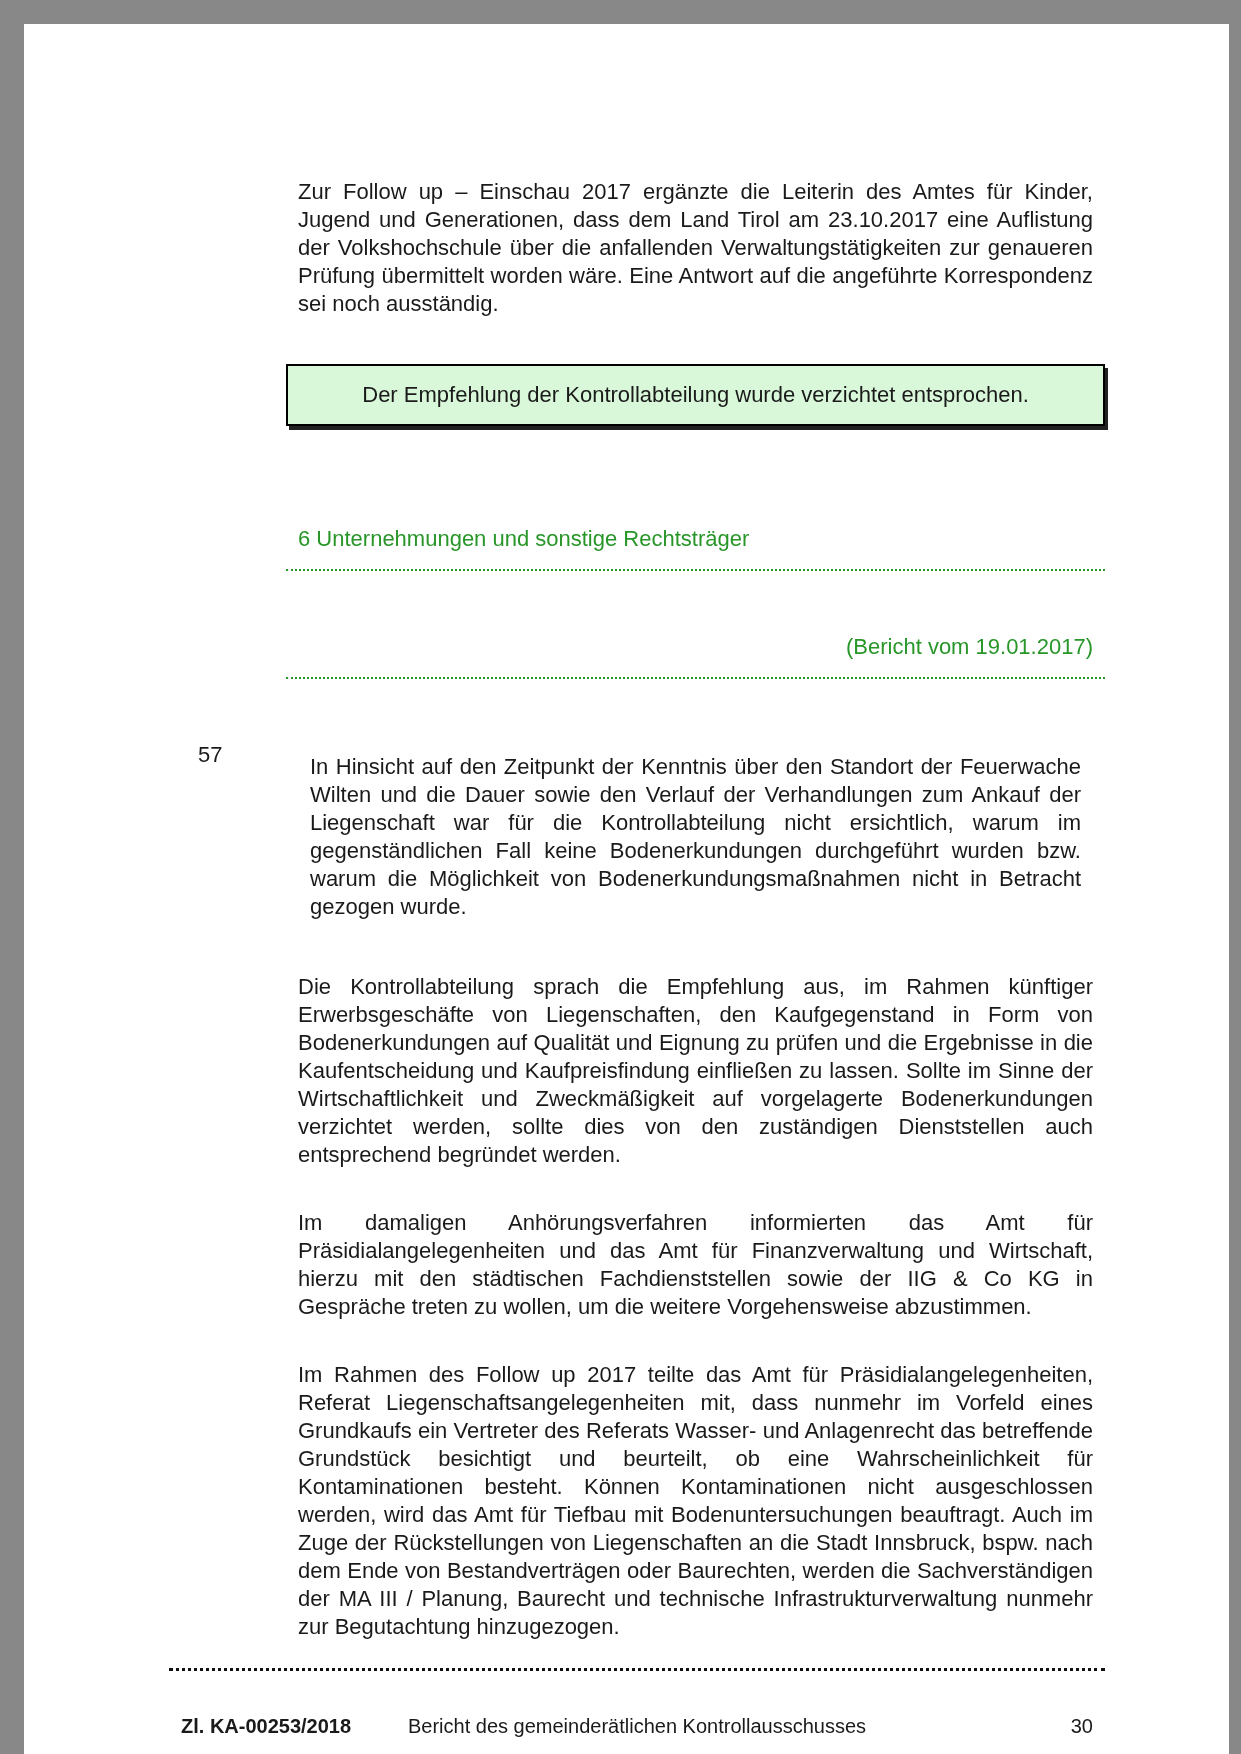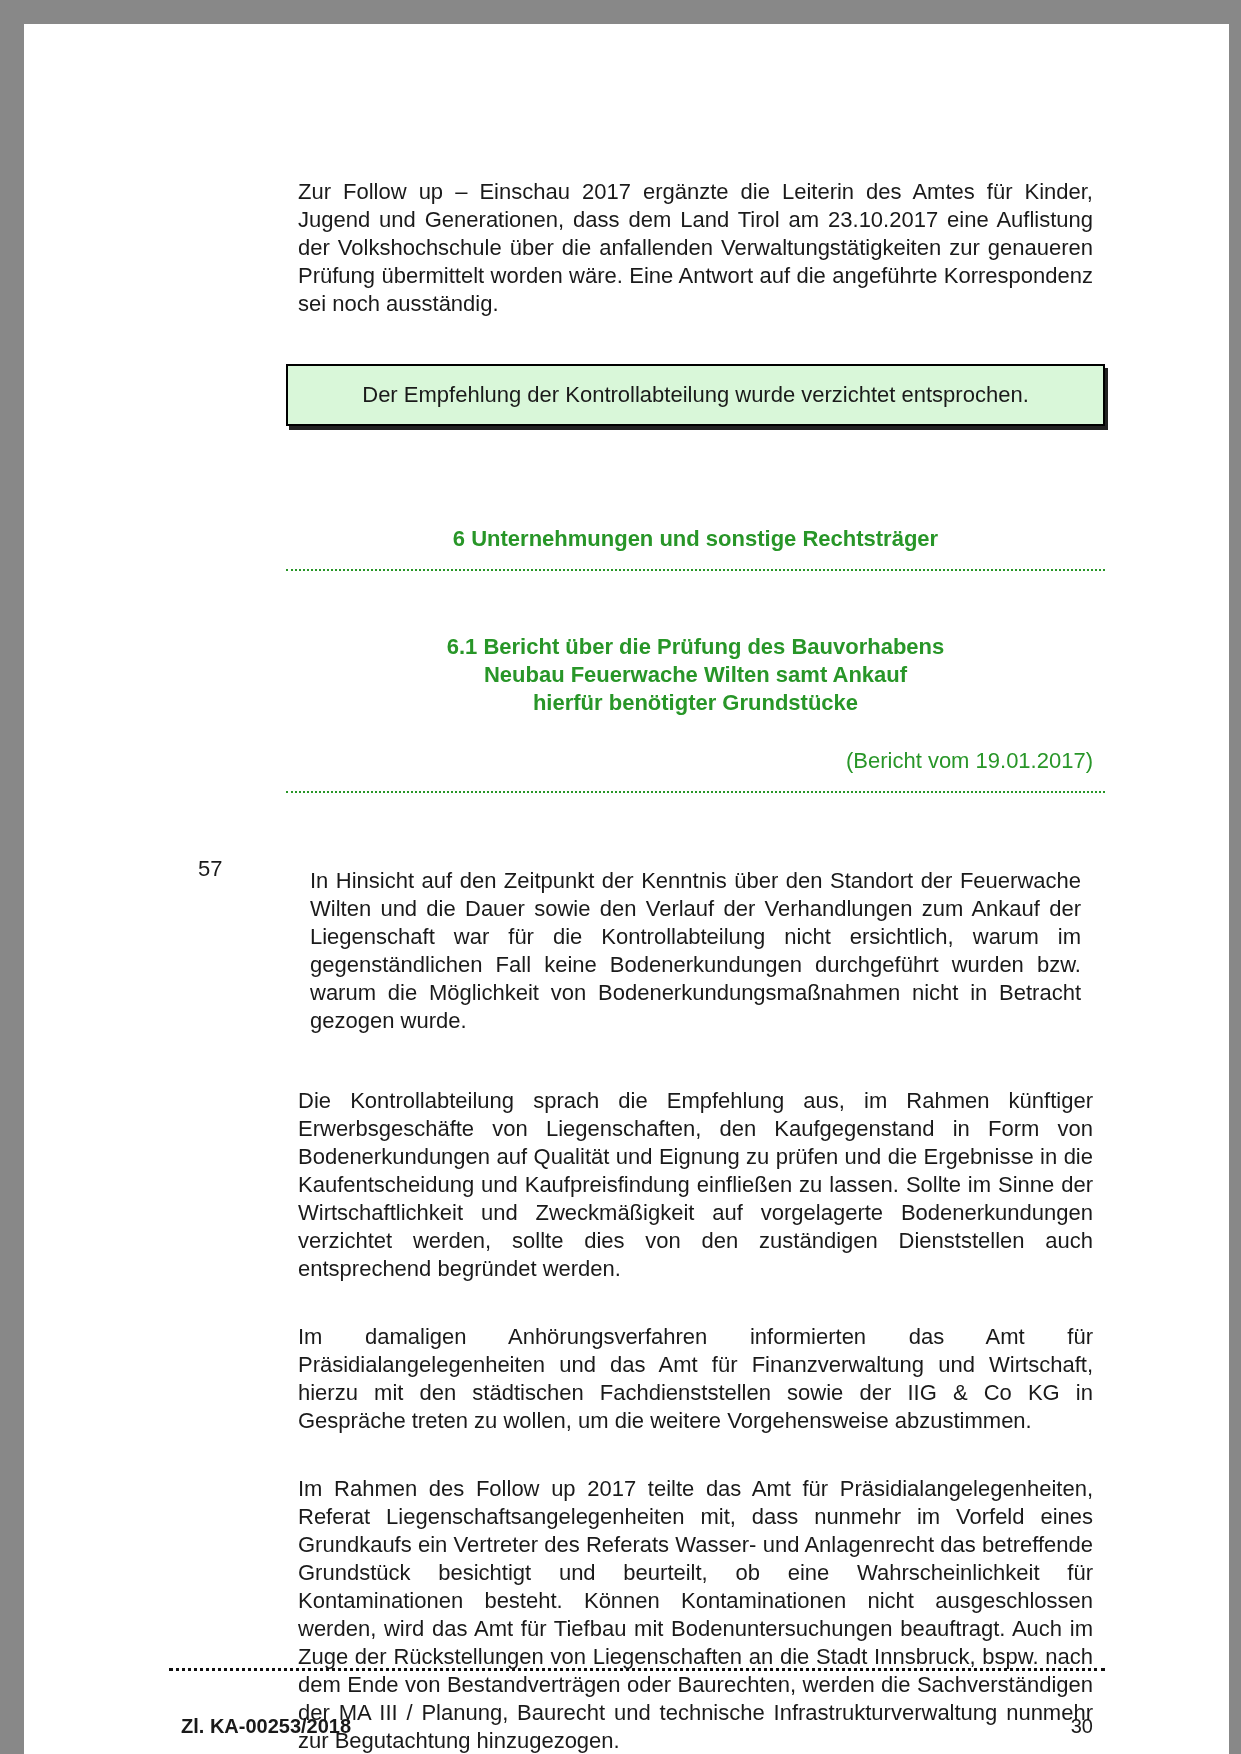--- a/index.html
+++ b/index.html
@@ -42,23 +42,23 @@
     box-shadow:3px 4px 0 #222222;
     display:flex;
     align-items:center;
     justify-content:center;
     text-align:center;
     margin-bottom:87px;
   }
   .rec-box.second{margin-top:26px;margin-bottom:0;}
   .sec-heading{
     font-size:22px;
-    font-weight:bold;
+    font-weight:normal;
     color:var(--green);
-    text-align:center;
+    text-align:left;
     white-space:pre-line;
     line-height:28px;
   }
   .dotted-green{
     border-top:2px dotted var(--green);
     height:0;
     margin-top:4px;
   }
   .gap-after-rule{margin-bottom:26px;}
   .subsec-heading{margin-top:0;}
@@ -107,23 +107,20 @@
 
     <p class="body-par intro-par">Zur Follow up – Einschau 2017 ergänzte die Leiterin des Amtes für Kinder, Jugend und Generationen, dass dem Land Tirol am 23.10.2017 eine Auflistung der Volkshochschule über die anfallenden Verwaltungstätigkeiten zur genaueren Prüfung übermittelt worden wäre. Eine Antwort auf die angeführte Korrespondenz sei noch ausständig.</p>
 
     <div class="rec-box">
       <span>Der Empfehlung der Kontrollabteilung wurde verzichtet entsprochen.</span>
     </div>
 
     <h2 class="sec-heading">6  Unternehmungen und sonstige Rechtsträger</h2>
     <div class="dotted-green gap-after-rule"></div>
 
-    <h3 class="sec-heading subsec-heading">6.1  Bericht über die Prüfung des Bauvorhabens
-Neubau Feuerwache Wilten samt Ankauf
-hierfür benötigter Grundstücke</h3>
 
     <div class="report-date">(Bericht vom 19.01.2017)</div>
     <div class="dotted-green gap-after-rule"></div>
 
     <div class="numbered">
       <span class="margin-number">57</span>
       <p class="body-par">In Hinsicht auf den Zeitpunkt der Kenntnis über den Standort der Feuerwache Wilten und die Dauer sowie den Verlauf der Verhandlungen zum Ankauf der Liegenschaft war für die Kontrollabteilung nicht ersichtlich, warum im gegenständlichen Fall keine Bodenerkundungen durchgeführt wurden bzw. warum die Möglichkeit von Bodenerkundungsmaßnahmen nicht in Betracht gezogen wurde.</p>
     </div>
 
     <p class="body-par">Die Kontrollabteilung sprach die Empfehlung aus, im Rahmen künftiger Erwerbsgeschäfte von Liegenschaften, den Kaufgegenstand in Form von Bodenerkundungen auf Qualität und Eignung zu prüfen und die Ergebnisse in die Kaufentscheidung und Kaufpreisfindung einfließen zu lassen. Sollte im Sinne der Wirtschaftlichkeit und Zweckmäßigkeit auf vorgelagerte Bodenerkundungen verzichtet werden, sollte dies von den zuständigen Dienststellen auch entsprechend begründet werden.</p>
@@ -132,17 +129,18 @@
 
     <p class="body-par">Im Rahmen des Follow up 2017 teilte das Amt für Präsidialangelegenheiten, Referat Liegenschaftsangelegenheiten mit, dass nunmehr im Vorfeld eines Grundkaufs ein Vertreter des Referats Wasser- und Anlagenrecht das betreffende Grundstück besichtigt und beurteilt, ob eine Wahrscheinlichkeit für Kontaminationen besteht. Können Kontaminationen nicht ausgeschlossen werden, wird das Amt für Tiefbau mit Bodenuntersuchungen beauftragt. Auch im Zuge der Rückstellungen von Liegenschaften an die Stadt Innsbruck, bspw. nach dem Ende von Bestandverträgen oder Baurechten, werden die Sachverständigen der MA III / Planung, Baurecht und technische Infrastrukturverwaltung nunmehr zur Begutachtung hinzugezogen.</p>
 
 
   </main>
 
   <footer class="footer">
     <div class="footer-rule"></div>
     <div class="footer-row">
       <span class="footer-left">Zl. KA-00253/2018</span>
+      <span>Bericht des gemeinderätlichen Kontrollausschusses</span>
       <span class="footer-right">30</span>
     </div>
   </footer>
 
 </div>
 
 </body></html>

